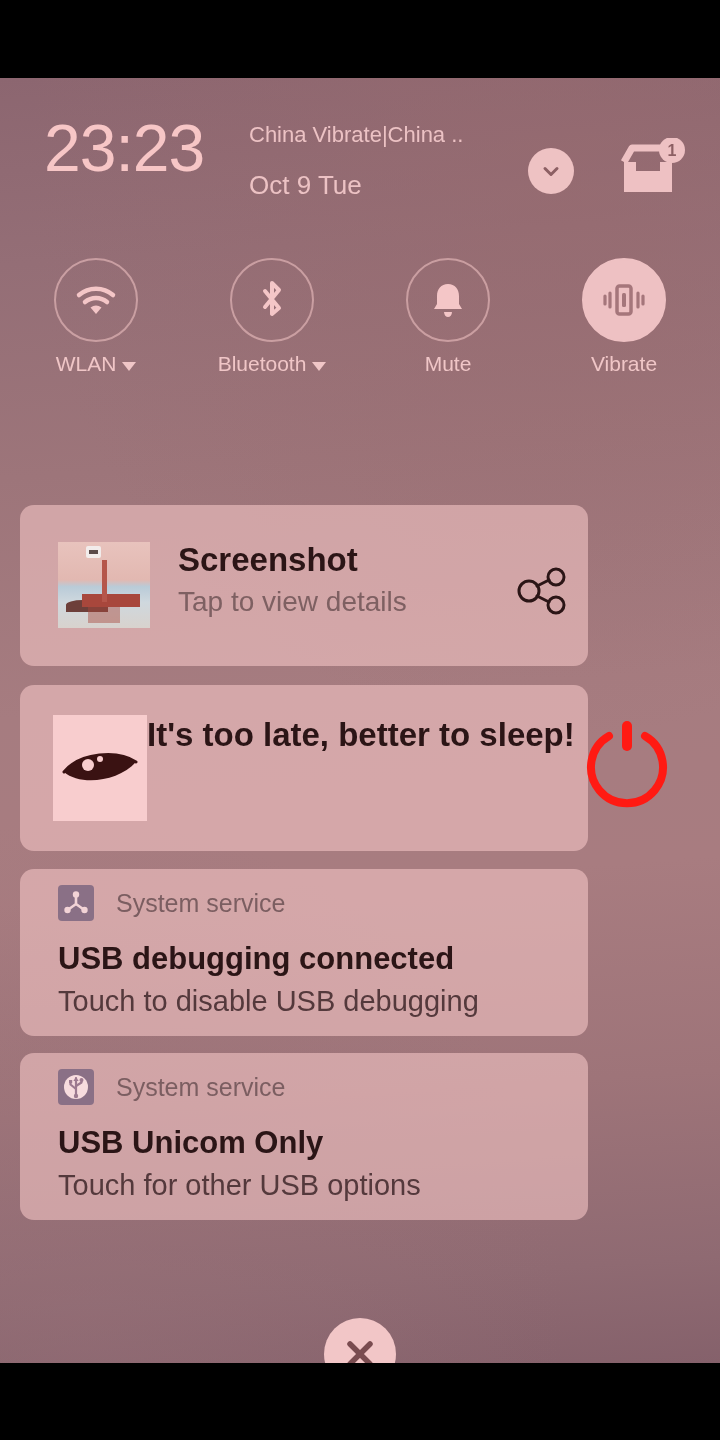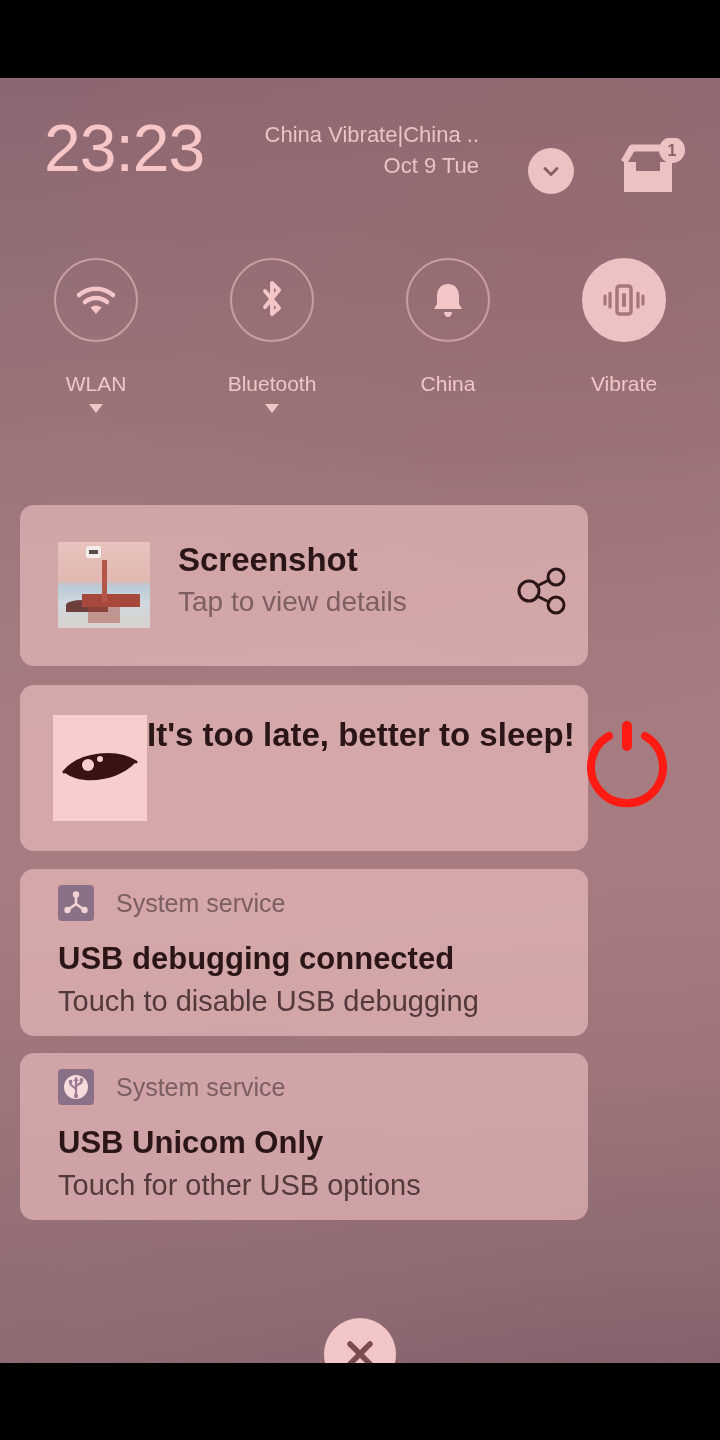--- a/index.html
+++ b/index.html
@@ -14,21 +14,20 @@
     font-family: "Liberation Sans", sans-serif;
     -webkit-font-smoothing: antialiased;
   }
 
   #screen {
     position: relative;
     width: 720px;
     height: 1440px;
     background: #8b5cf6;
     overflow: hidden;
-    text-align: right;
   }
 
   
   .bar-top {
     position: absolute;
     left: 0; top: 0;
     width: 720px; height: 78px;
     background: #000;
     z-index: 50;
   }
@@ -81,24 +80,24 @@
     width: 230px;
   }
   #carrier {
     font-size: 22px;
     color: #ecc2c4;
     line-height: 1.25;
     white-space: nowrap;
     overflow: hidden;
   }
   #date {
-    font-size: 22px;
+    font-size: 26px;
     color: #ecc2c4;
     line-height: 1.25;
-    margin-top: 3px;
+    margin-top: 20px;
   }
   #expand-chevron {
     position: absolute;
     left: 528px; top: 38px;
     width: 46px; height: 46px;
     border-radius: 50%;
     background: #eec2c3;
     display: flex;
     align-items: center;
     justify-content: center;
@@ -132,28 +131,27 @@
     display: flex;
     align-items: center;
     justify-content: center;
     box-sizing: border-box;
   }
   .qs-circle.active {
     background: #eec1c3;
     border-color: #eec1c3;
   }
   .qs-label {
-    margin-top: 30px;
+    margin-top: 10px;
     font-size: 21px;
     color: #f0c6c7;
     white-space: nowrap;
     display: flex;
     align-items: center;
     gap: 6px;
-    flex-direction: column;
   }
   .caret {
     display: inline-block;
     width: 0; height: 0;
     border-left: 7px solid transparent;
     border-right: 7px solid transparent;
     border-top: 9px solid #f0c6c7;
     position: relative;
     top: 2px;
   }
@@ -421,21 +419,21 @@
       </div>
 
       <div class="qs-tile">
         <div class="qs-circle">
           <svg width="34" height="38" viewBox="0 0 34 38" aria-hidden="true">
             <path d="M17 3 C10 3 6 8 6 15 L6 23 L3 28 L31 28 L28 23 L28 15 C28 8 24 3 17 3 Z" fill="#f4c6c7"></path>
             <path d="M13 31 C13 34 15 36 17 36 C19 36 21 34 21 31 Z" fill="#f4c6c7"></path>
           </svg>
         </div>
         <div class="qs-label">
-          <span>China</span>
+          <span>Mute</span>
         </div>
       </div>
 
       <div class="qs-tile">
         <div class="qs-circle active">
           <svg width="44" height="34" viewBox="0 0 44 34" aria-hidden="true">
             <rect x="15" y="3" width="14" height="28" rx="2.5" fill="none" stroke="#a5767b" stroke-width="3.5"></rect>
             <rect x="20" y="10" width="4" height="14" rx="1.5" fill="#a5767b"></rect>
             <path d="M8 10 L8 24" stroke="#a5767b" stroke-width="3.2" stroke-linecap="round"></path>
             <path d="M3 13 L3 21" stroke="#a5767b" stroke-width="3.2" stroke-linecap="round"></path>

